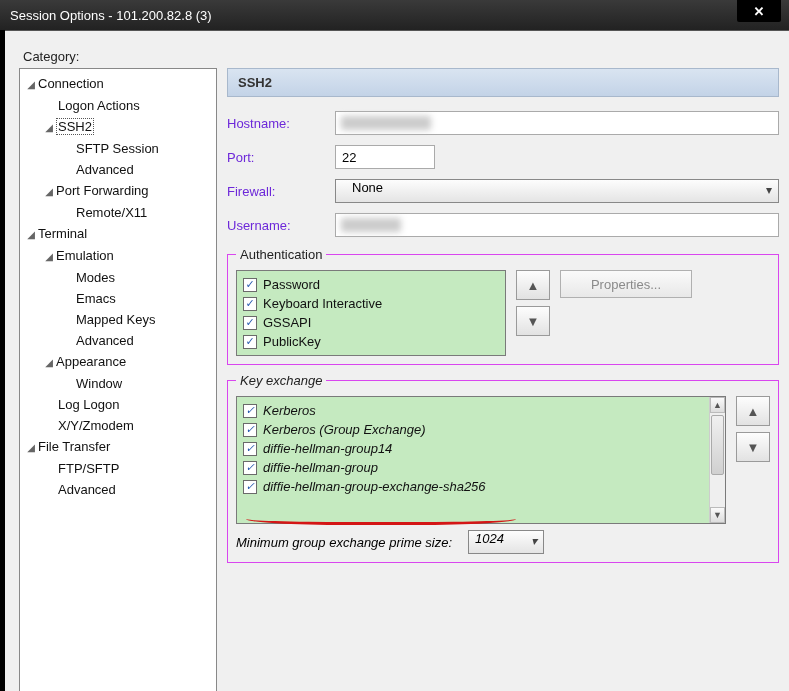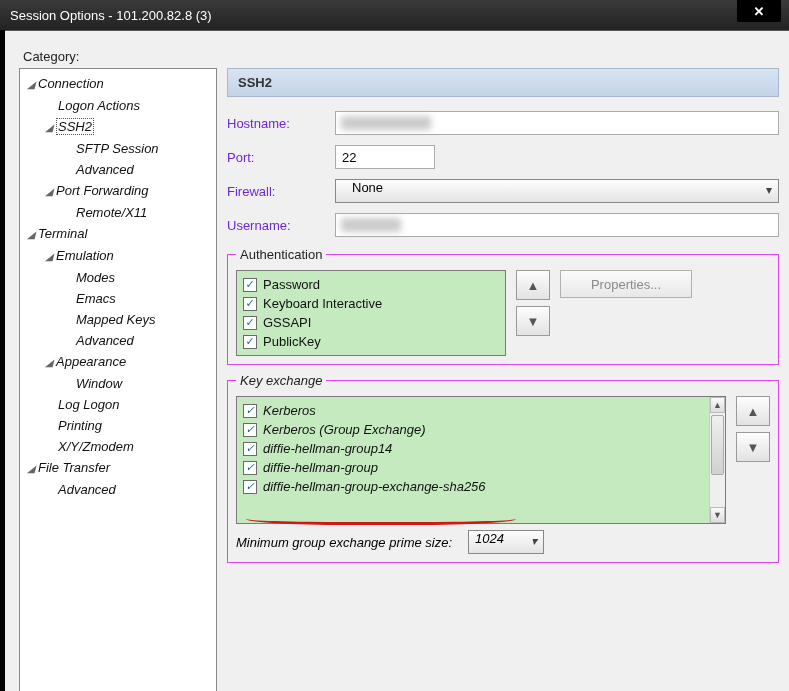--- a/index.html
+++ b/index.html
@@ -45,21 +45,21 @@
 
   .tree-panel {
     width: 198px;
     background: #fff;
     border: 1px solid #888;
     padding: 4px 2px 4px 4px;
     overflow: hidden;
   }
   .tree ul { list-style: none; margin: 0; padding: 0 0 0 18px; }
   .tree > ul { padding-left: 2px; }
-  .tree li { line-height: 21px; white-space: nowrap; color: #111; font-style: italic; }
+  .tree li { line-height: 21px; white-space: nowrap; color: #111; }
   .tree .tw { display: inline-block; width: 10px; text-align: center; color: #666; margin-right: 2px; cursor: default; font-size: 10px; vertical-align: middle; }
   .tree .leaf { padding-left: 14px; display: inline-block; }
   .tree .sel { border: 1px dotted #555; padding: 0 1px; }
   .tree .node-label { cursor: default; }
 
   .right-panel { flex: 1; position: relative; }
 
   .section-header {
     background: linear-gradient(to bottom, #d9e4f1 0%, #c3d3e7 100%);
     border: 1px solid #a8b8cc;
@@ -248,27 +248,27 @@
                   <li><span class="leaf node-label">Advanced</span></li>
                 </ul>
               </li>
               <li>
                 <span class="tw">◢</span><span class="node-label">Appearance</span>
                 <ul>
                   <li><span class="leaf node-label">Window</span></li>
                 </ul>
               </li>
               <li><span class="leaf node-label">Log Logon</span></li>
-              <li><span class="leaf node-label">Printing</span></li>
               <li><span class="leaf node-label">X/Y/Zmodem</span></li>
             </ul>
           </li>
           <li>
             <span class="tw">◢</span><span class="node-label">File Transfer</span>
             <ul>
+              <li><span class="leaf node-label">FTP/SFTP</span></li>
               <li><span class="leaf node-label">Advanced</span></li>
             </ul>
           </li>
         </ul>
       </div>
     </div>
 
     <div class="right-panel">
       <div class="section-header">SSH2</div>
 

